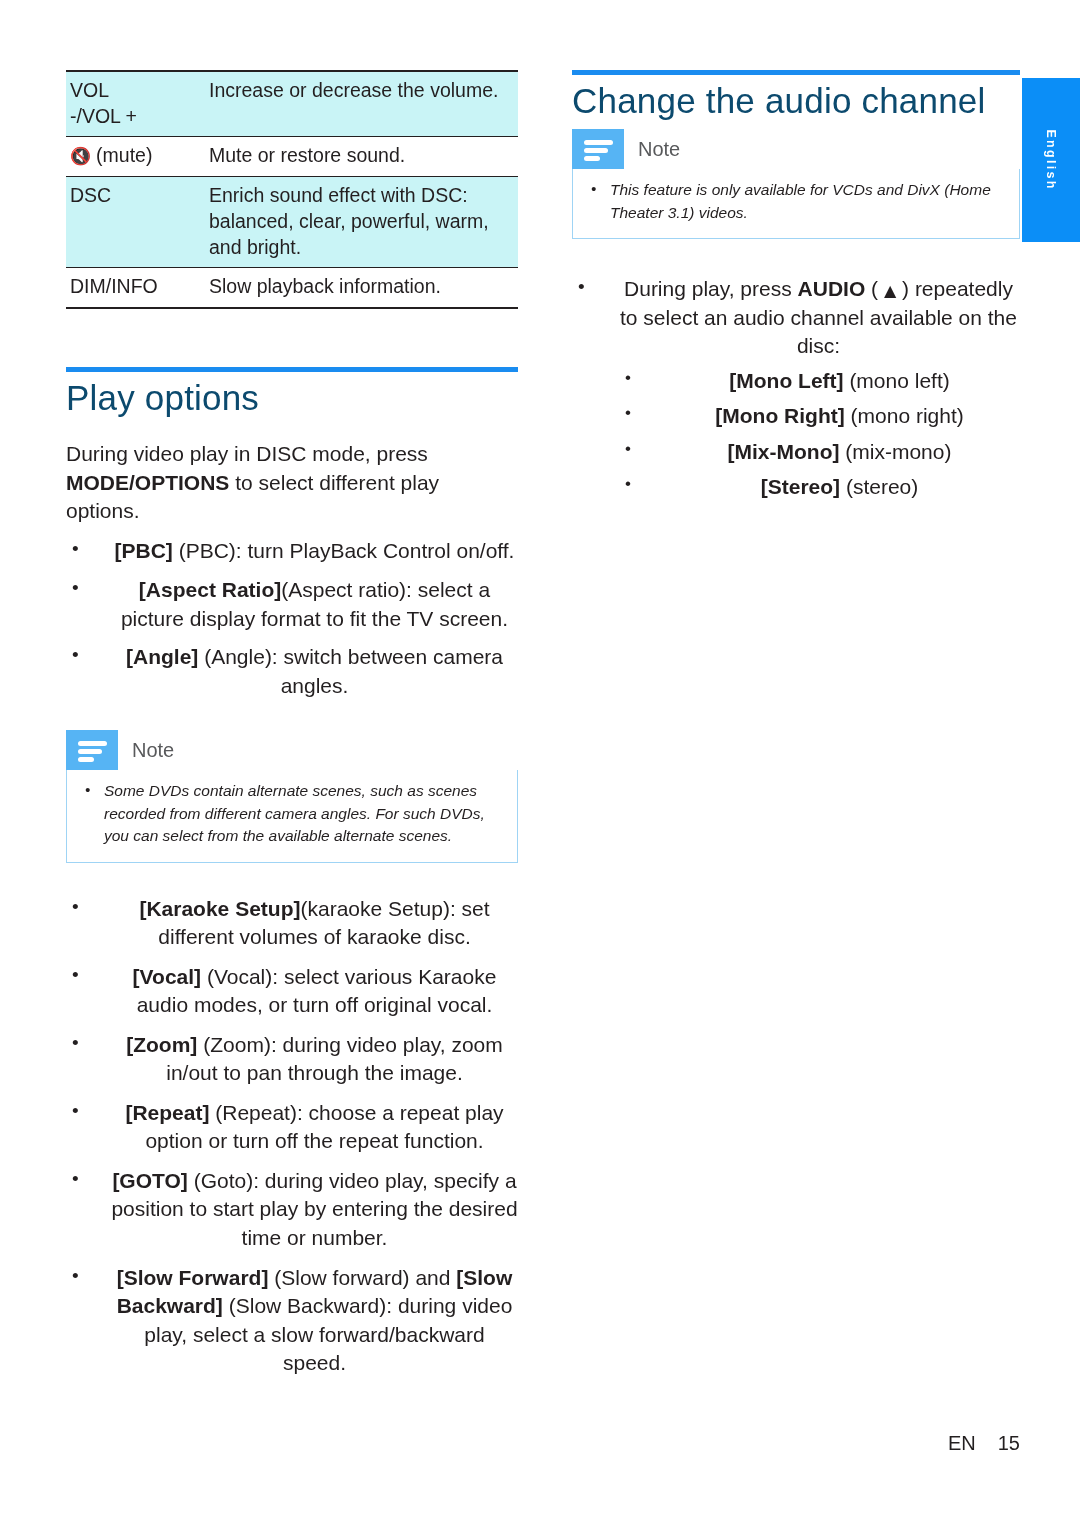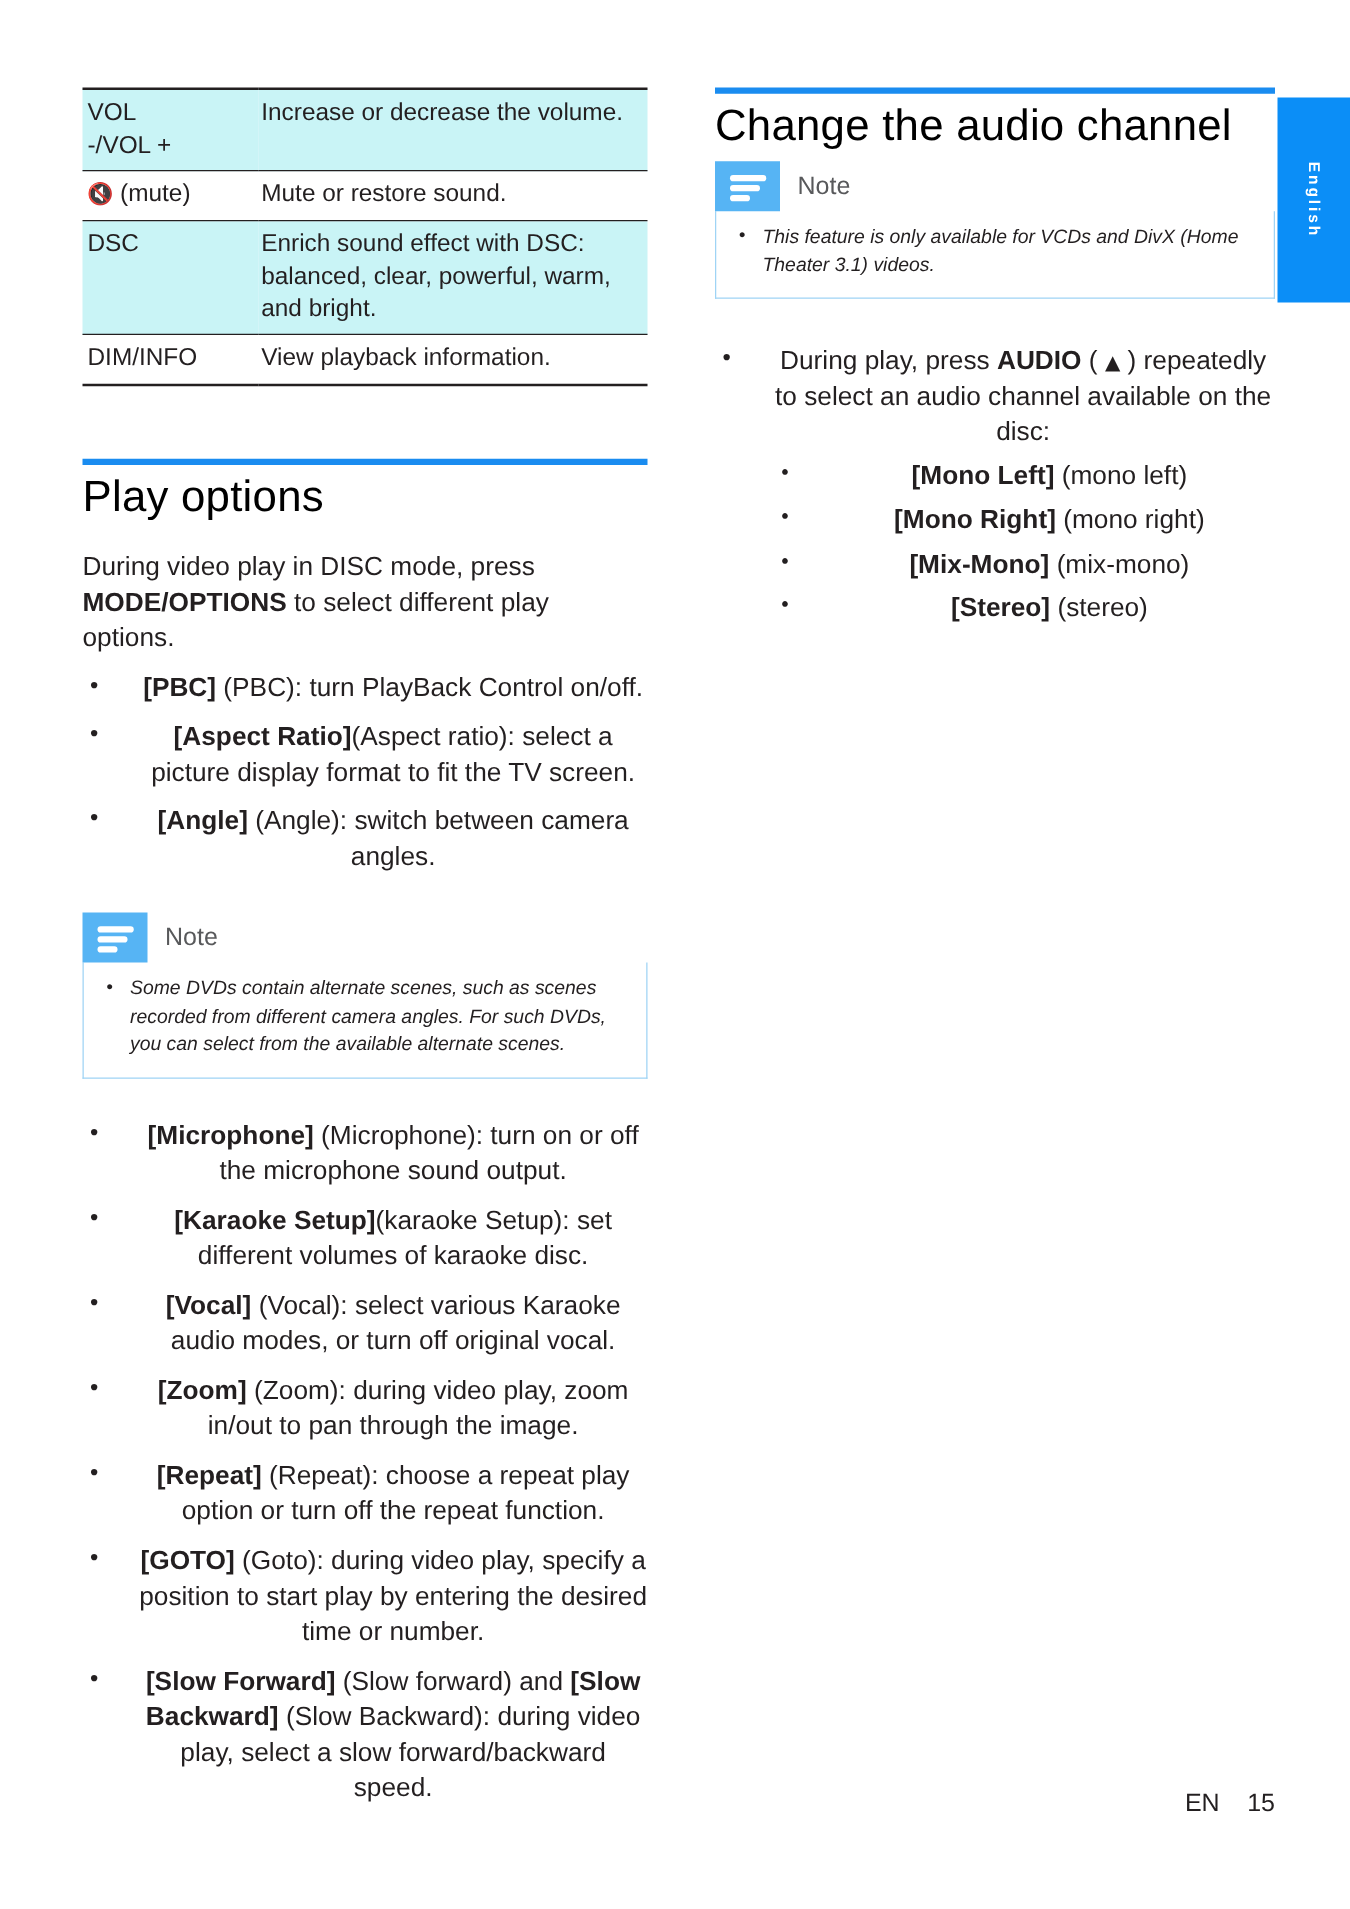--- a/index.html
+++ b/index.html
@@ -97,21 +97,21 @@
   .section {
     margin-top: 58px;
   }
   .section-rule {
     height: 5px;
     background: #1a8cf0;
     width: 100%;
     margin-bottom: 6px;
   }
   .section-title {
-    color: #000000;
+    color: #0c4a6e;
     font-size: 35px;
     font-weight: 400;
     line-height: 1.15;
     margin: 0 0 22px 0;
     letter-spacing: 0.2px;
   }
   .col-right .section { margin-top: 0; }
   .col-right .section-title { margin-bottom: 8px; }
 
   
@@ -271,21 +271,21 @@
             <span class="mute-glyph">🔇</span><span> (mute)</span>
           </td>
           <td class="c-desc">Mute or restore sound.</td>
         </tr>
         <tr class="row-tint">
           <td class="c-key">DSC</td>
           <td class="c-desc">Enrich sound effect with DSC: balanced, clear, powerful, warm, and bright.</td>
         </tr>
         <tr>
           <td class="c-key">DIM/INFO</td>
-          <td class="c-desc">View playback information.</td>
+          <td class="c-desc">Slow playback information.</td>
         </tr>
       </tbody>
     </table>
 
     <div class="section">
       <div class="section-rule"></div>
       <h2 class="section-title">Play options</h2>
 
       <p class="body"><span>During video play in DISC mode, press </span><span class="bold">MODE/OPTIONS</span><span> to select different play options.</span></p>
 
@@ -305,21 +305,20 @@
           <div class="note-title">Note</div>
         </div>
         <div class="note-body">
           <ul>
             <li>Some DVDs contain alternate scenes, such as scenes recorded from different camera angles. For such DVDs, you can select from the available alternate scenes.</li>
           </ul>
         </div>
       </div>
 
       <ul class="bullets tight" style="margin-top:32px;">
-        <li><span class="bold">[Microphone]</span><span> (Microphone): turn on or off the microphone sound output.</span></li>
         <li><span class="bold">[Karaoke Setup]</span><span>(karaoke Setup): set different volumes of karaoke disc.</span></li>
         <li><span class="bold">[Vocal]</span><span> (Vocal): select various Karaoke audio modes, or turn off original vocal.</span></li>
         <li><span class="bold">[Zoom]</span><span> (Zoom): during video play, zoom in/out to pan through the image.</span></li>
         <li><span class="bold">[Repeat]</span><span> (Repeat): choose a repeat play option or turn off the repeat function.</span></li>
         <li><span class="bold">[GOTO]</span><span> (Goto): during video play, specify a position to start play by entering the desired time or number.</span></li>
         <li><span class="bold">[Slow Forward]</span><span> (Slow forward) and </span><span class="bold">[Slow Backward]</span><span> (Slow Backward): during video play, select a slow forward/backward speed.</span></li>
       </ul>
     </div>
   </div>
 

